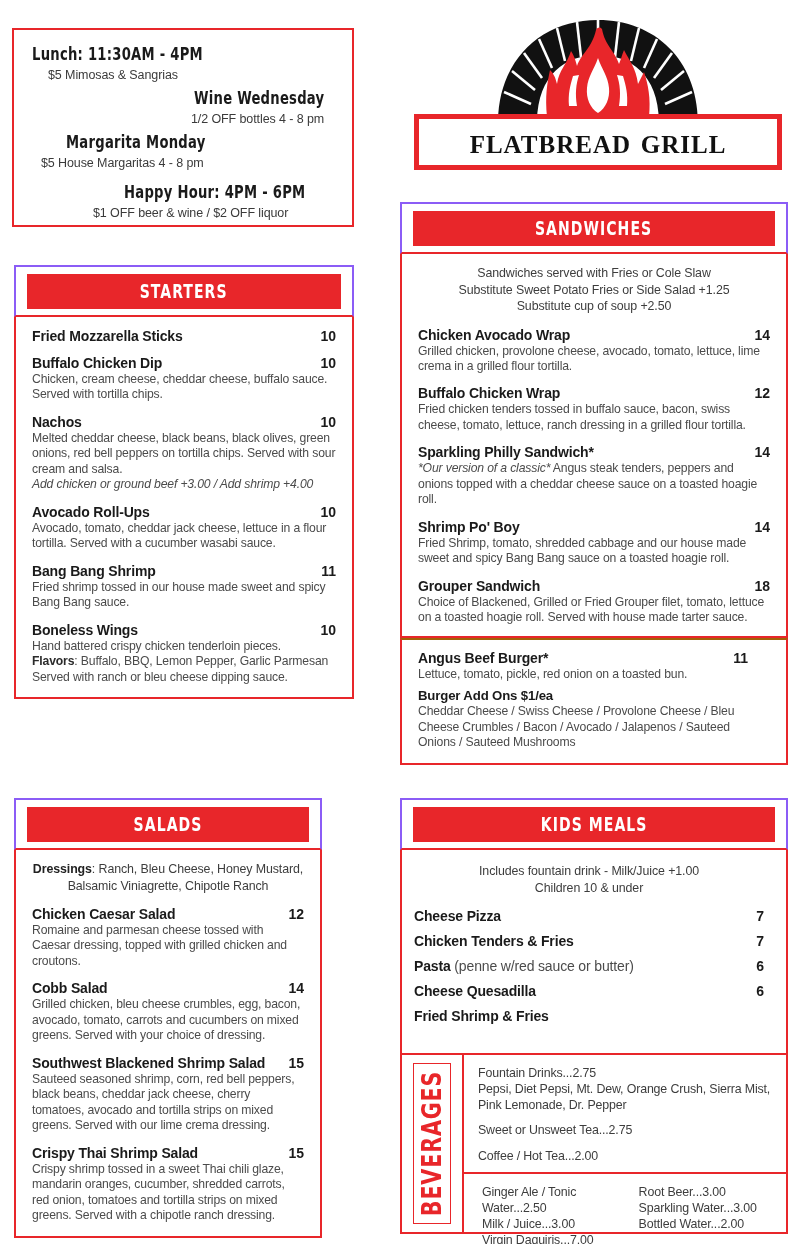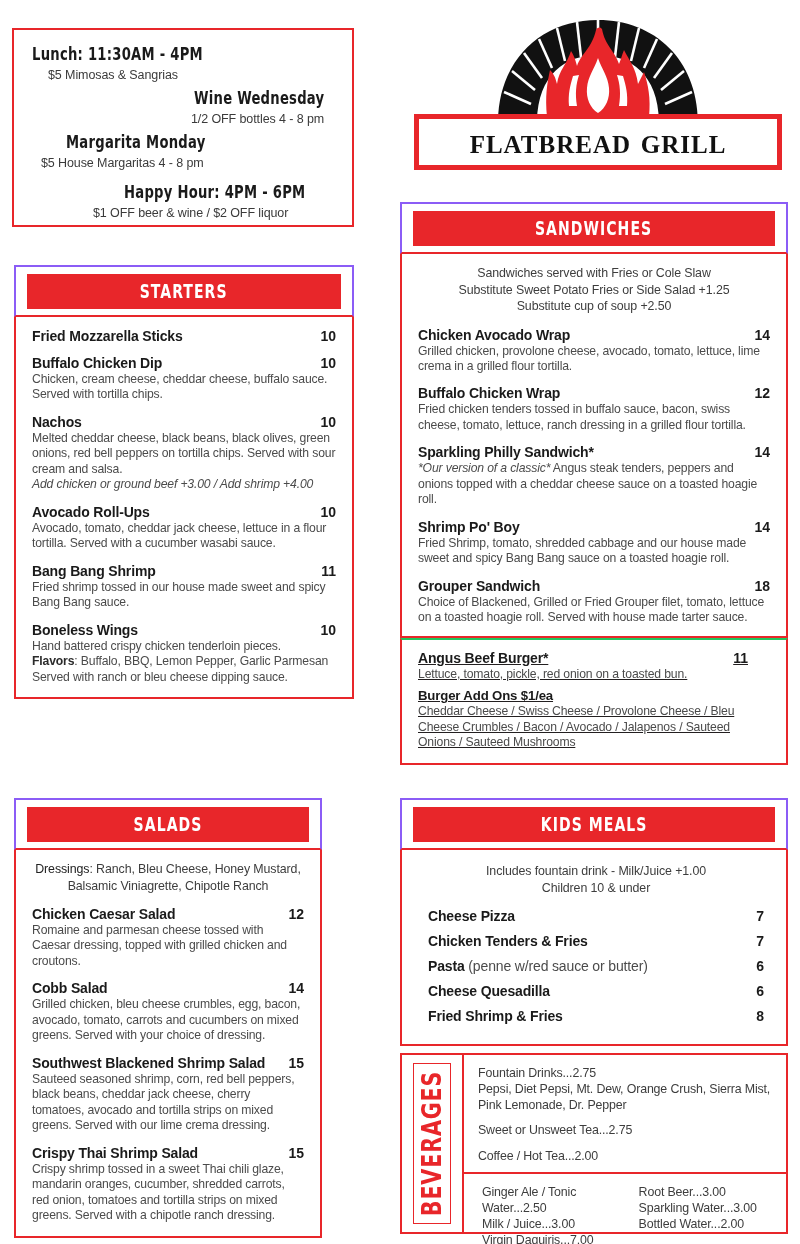--- a/index.html
+++ b/index.html
@@ -151,34 +151,34 @@
   }
 
   .intro {
     text-align: center;
     font-size: 12.4px;
     line-height: 1.33;
     color: #3d3d3d;
     margin-bottom: 12px;
     letter-spacing: -.1px;
   }
-  .intro .bld { font-weight: normal; color: #222; }
+  .intro .bld { font-weight: bold; color: #222; }
 
   .rule-red { border-top: 2px solid #e8262a; }
 
   
   .kid-row {
     display: flex;
     justify-content: space-between;
     align-items: baseline;
     margin-bottom: 9px;
     font-size: 14px;
     gap: 40px;
   }
-  .kid-row:last-child { margin-bottom: 4px; }
+  .kid-row:last-child { margin-bottom: 4px; flex-direction: column; }
   .kid-name { font-weight: bold; color: #1a1a1a; letter-spacing: -.15px; }
   .kid-name .light { font-weight: normal; color: #4b4b4b; }
   .kid-price { font-weight: bold; color: #1a1a1a; }
 
   
   #beverages { left: 400px; top: 1053px; width: 388px; height: 181px; }
   #bev-tab {
     position: absolute;
     left: 0; top: 0;
     width: 62px; height: 100%;
@@ -382,21 +382,21 @@
 
       <div class="item">
         <div class="item-head">
           <span class="item-name">Grouper Sandwich</span>
           <span class="item-price">18</span>
         </div>
         <div class="item-desc">Choice of Blackened, Grilled or Fried Grouper filet, tomato, lettuce on a toasted hoagie roll. Served with house made tarter sauce.</div>
       </div>
     </div>
 
-    <div class="body rule-red" style="border-top:2px solid #22c55e; padding-top:10px;text-decoration:underline;">
+    <div class="body rule-red" style="border-top:2px solid #a16207; padding-top:10px;">
       <div class="item" style="margin-bottom:6px;">
         <div class="item-head">
           <span class="item-name">Angus Beef Burger*</span>
           <span class="item-price" style="margin-right:22px;">11</span>
         </div>
         <div class="item-desc">Lettuce, tomato, pickle, red onion on a toasted bun.</div>
       </div>
       <div>
         <div class="item-name" style="font-size:13.2px;">Burger Add Ons $1/ea</div>
         <div class="item-desc">Cheddar Cheese / Swiss Cheese / Provolone Cheese /  Bleu Cheese Crumbles / Bacon / Avocado / Jalapenos / Sauteed Onions / Sauteed Mushrooms</div>
@@ -446,21 +446,21 @@
       </div>
     </div>
   </div>
 
   <div class="panel" style="left:400px; top:798px; width:388px;">
     <div class="hdr-wrap">
       <div class="banner">
         <span>KIDS MEALS</span>
       </div>
     </div>
-    <div class="body" style="padding:13px 22px 16px 26px;">
+    <div class="body" style="padding:13px 22px 16px 12px;">
       <div class="intro">
         <div>Includes fountain drink - Milk/Juice +1.00</div>
         <div>Children 10 &amp; under</div>
       </div>
 
       <div class="kid-row">
         <span class="kid-name"><span>Cheese Pizza</span><span class="light"></span></span>
         <span class="kid-price">7</span>
       </div>
       <div class="kid-row">

